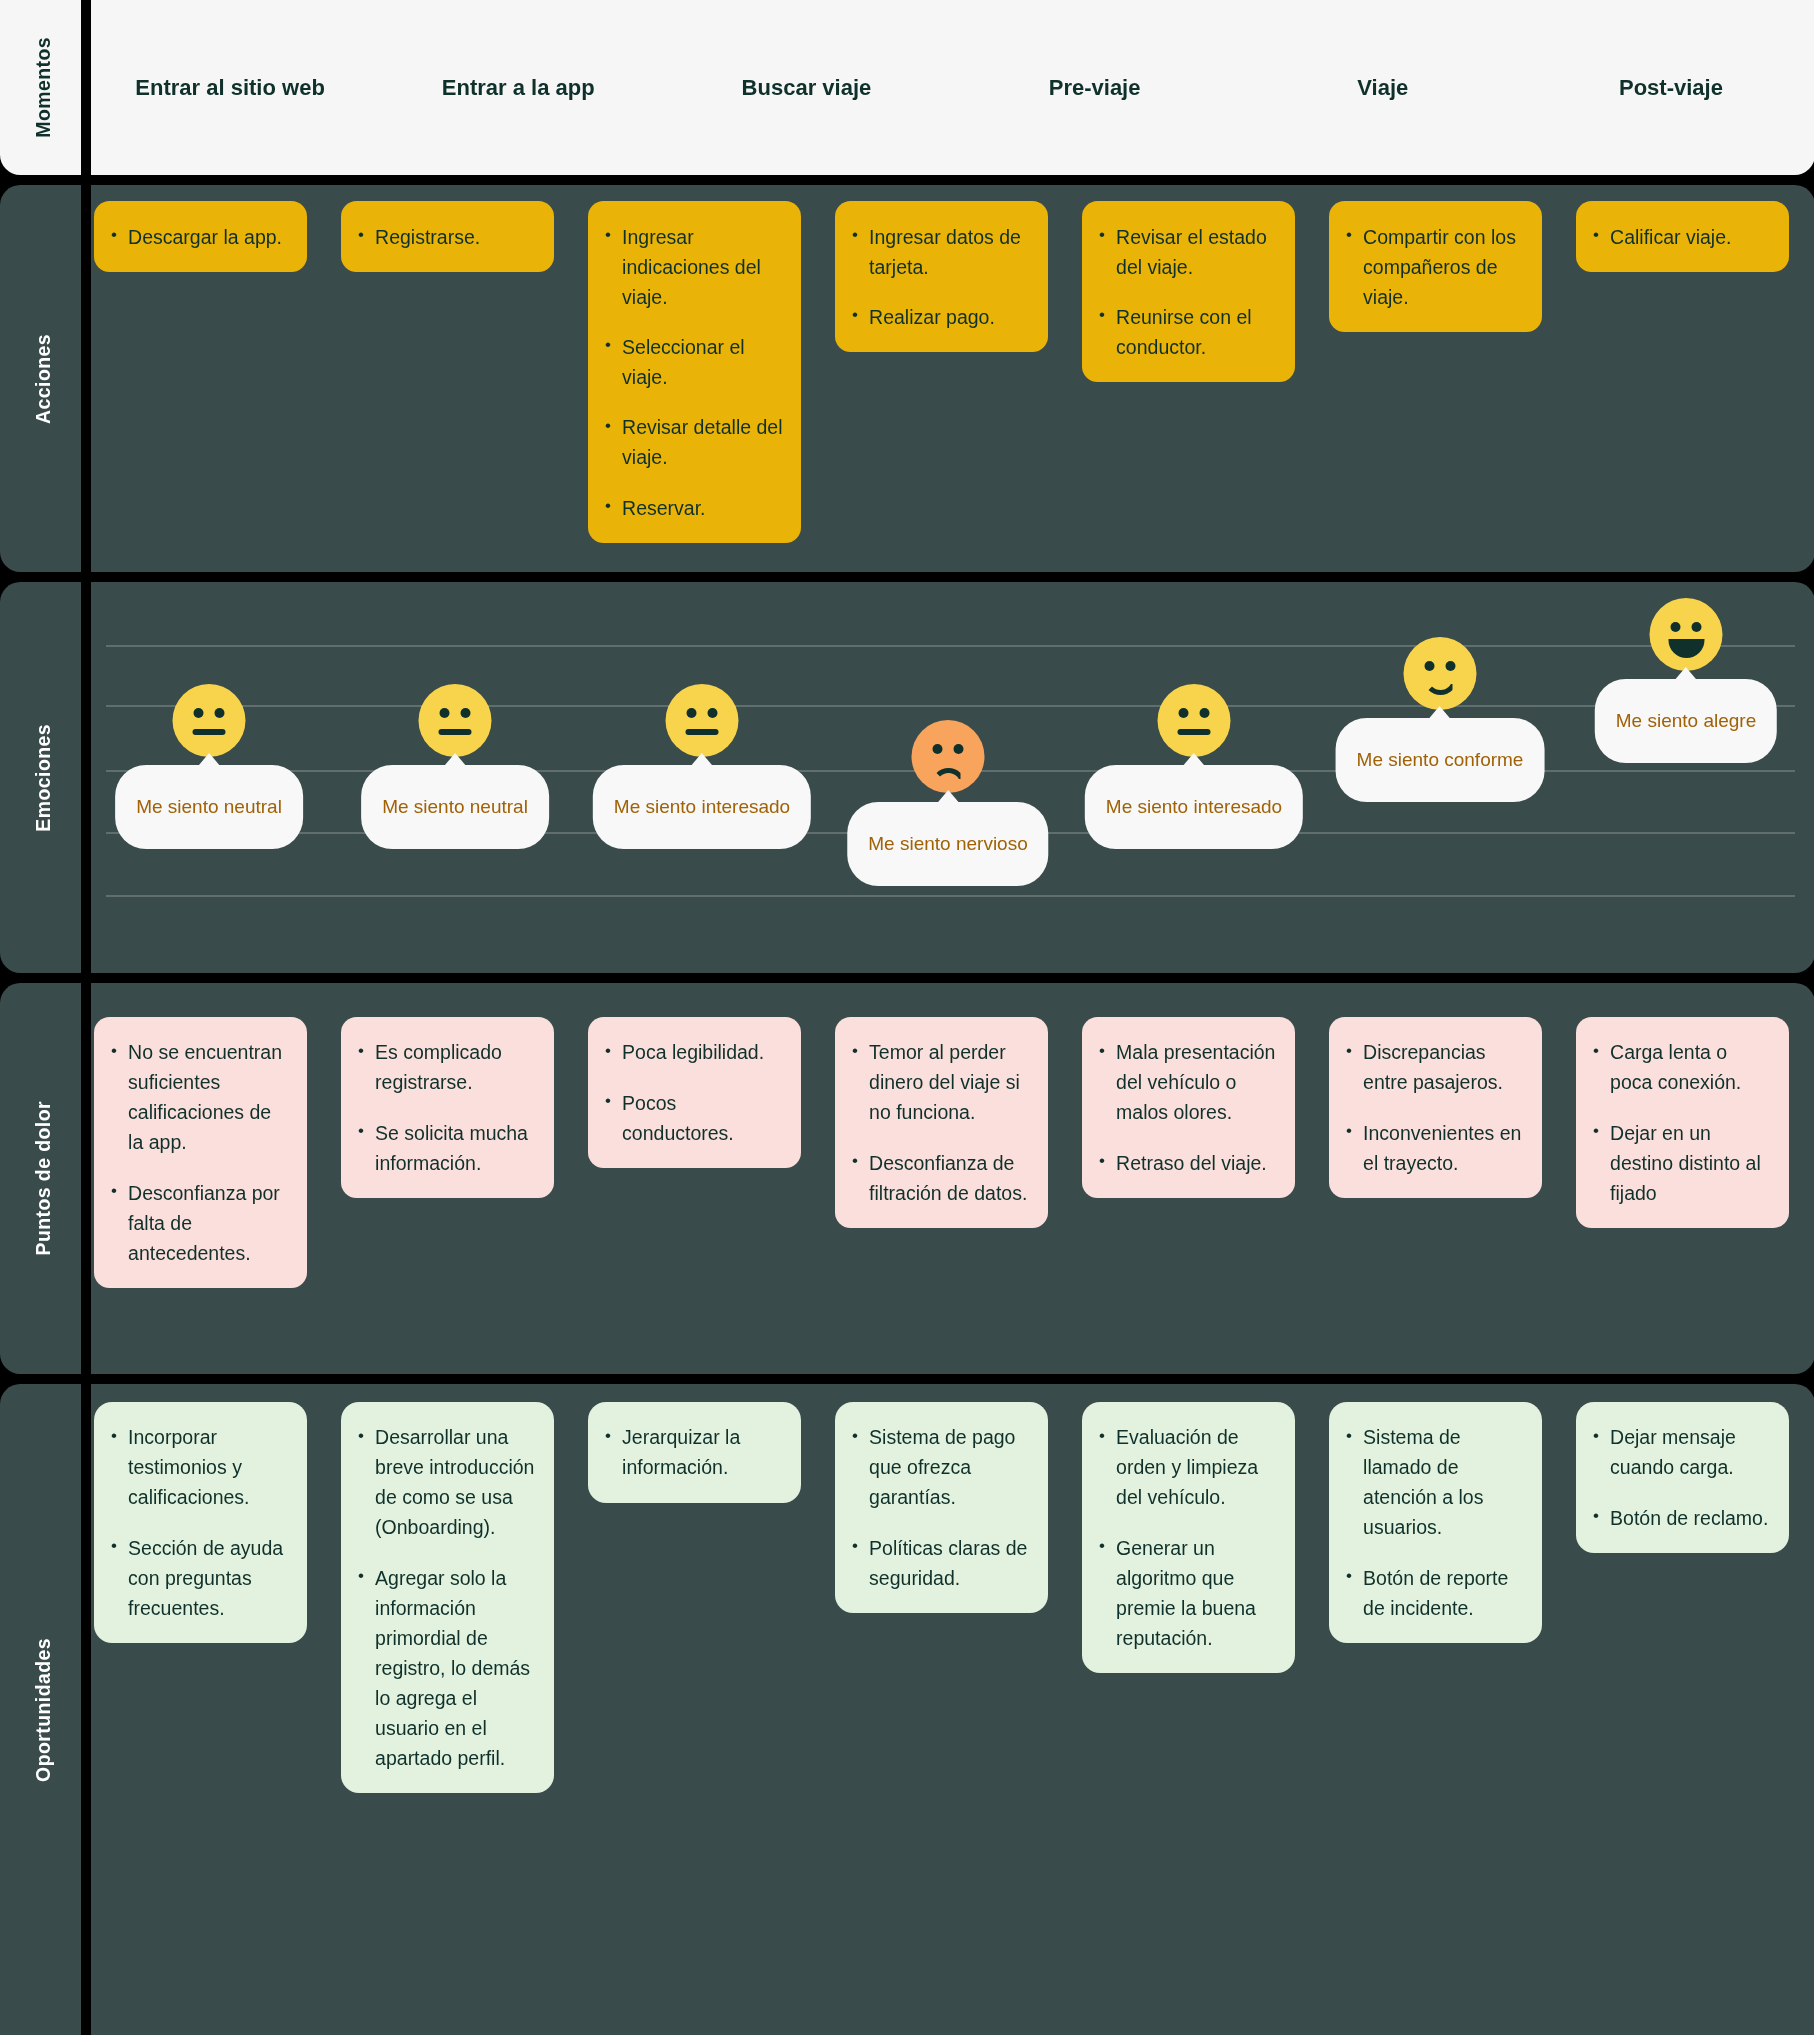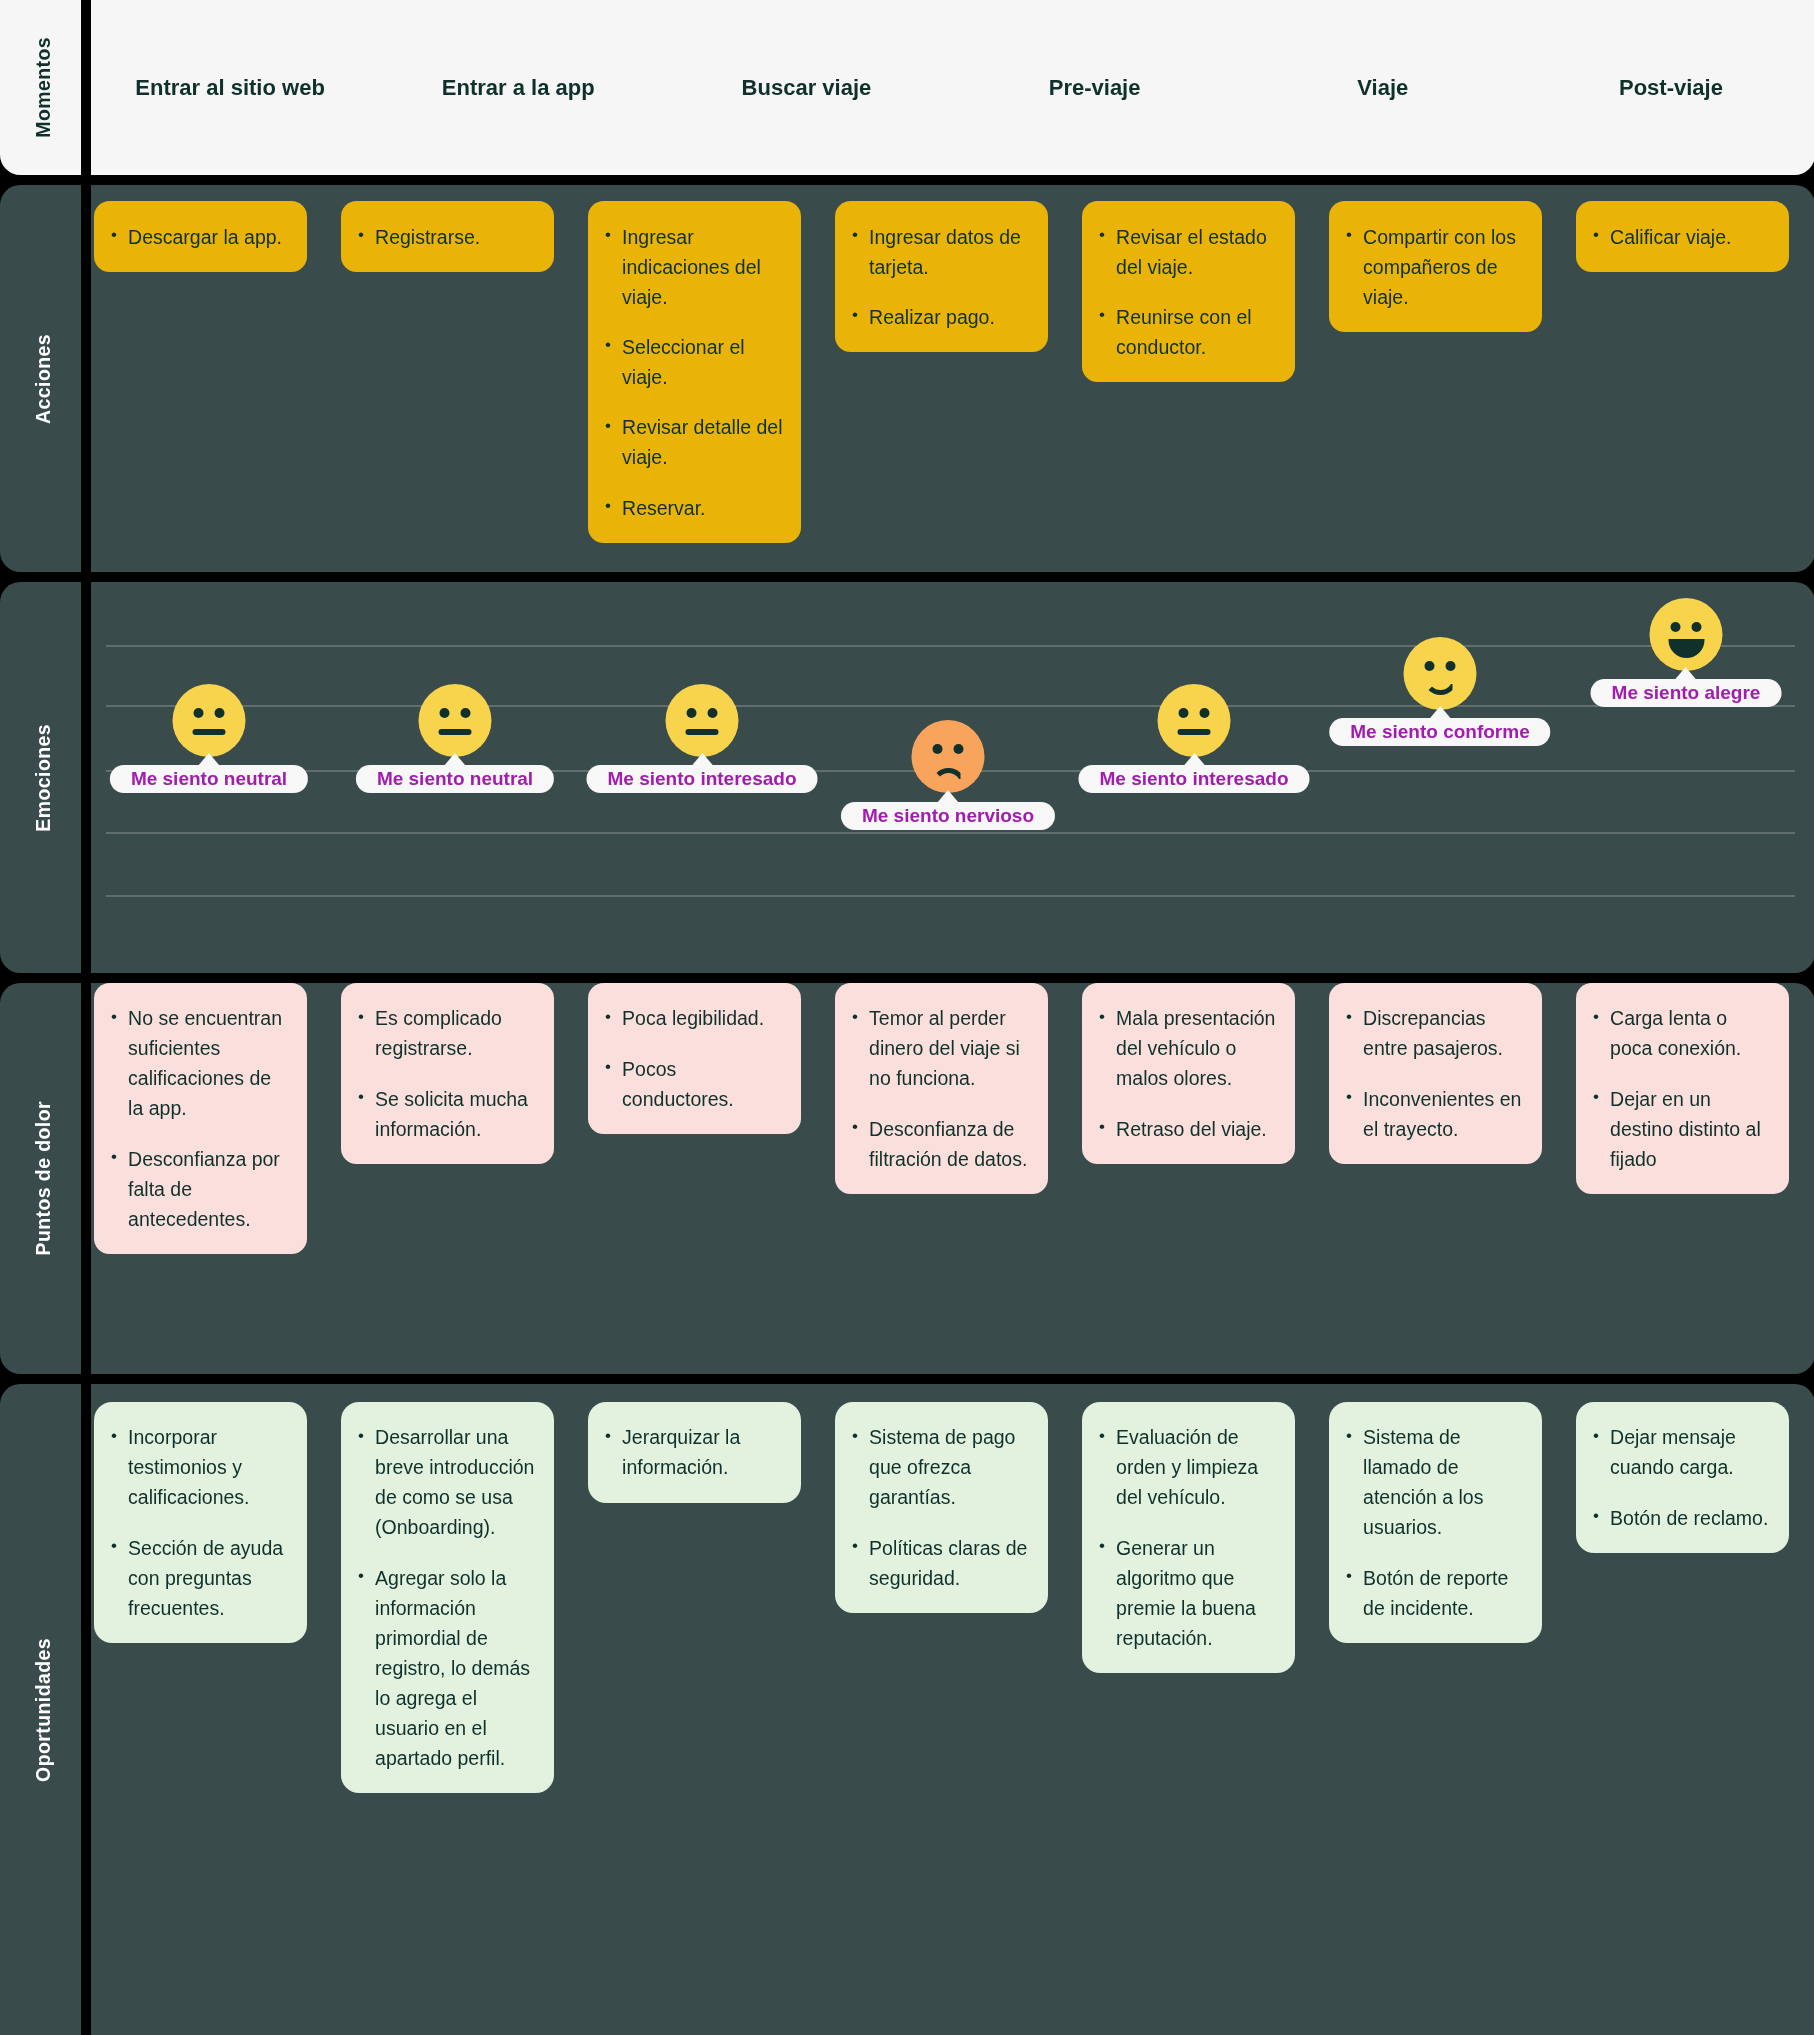--- a/index.html
+++ b/index.html
@@ -201,41 +201,41 @@
     border-left-color: transparent;
     border-right-color: transparent;
     border-radius: 19px 19px 0 0;
   }
 
   .emotion-bubble {
     position: absolute;
     transform: translateX(-50%);
     background: #F7F8F7;
     border-radius: 31px;
-    padding: 3px 21px;
+    padding: 31px 21px;
     white-space: nowrap;
     font-size: 19px;
-    font-weight: bold;
-    color: #a21caf;
+    font-weight: normal;
+    color: #a16207;
   }
   .emotion-bubble .tail {
     position: absolute;
     top: -11.7px;
     left: 50%;
     transform: translateX(-50%);
     width: 0;
     height: 0;
     border-left: 11px solid transparent;
     border-right: 11px solid transparent;
     border-bottom: 13.3px solid #F7F8F7;
   }
 
   
   #band-dolor { top: 983px; height: 391px; }
-  #band-dolor .col { padding-top: 0; }
+  #band-dolor .col { padding-top: 34px; }
 
   
   #band-oportunidades { top: 1384px; height: 651px; border-radius: 20.3px 20.3px 0 0; }
   #band-oportunidades .col { padding-top: 18px; }
 </style>
 </head>
 <body>
 
 <div class="journey-map">
 

